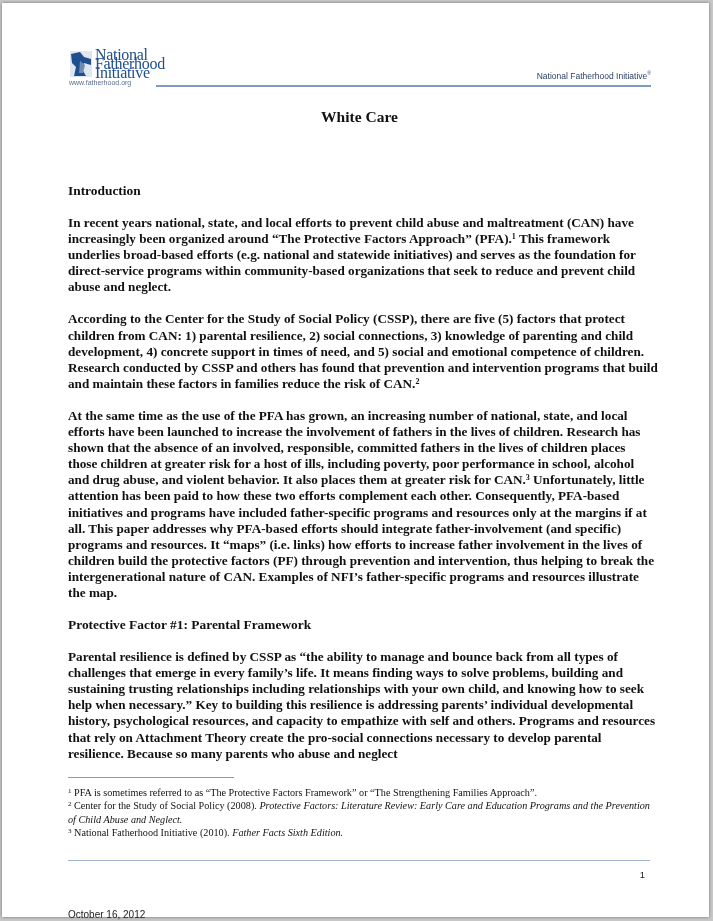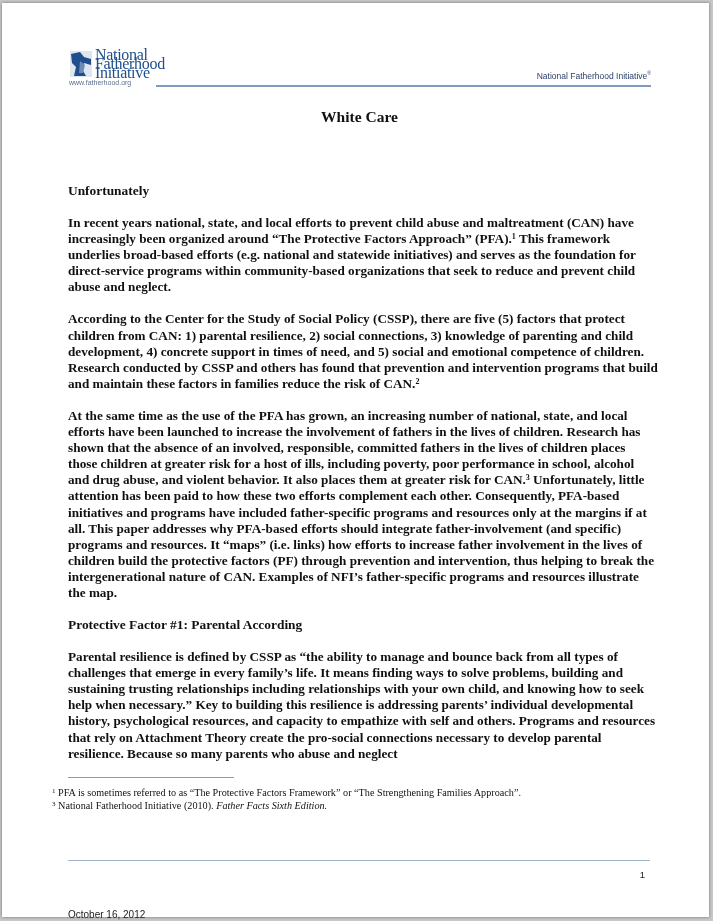--- a/index.html
+++ b/index.html
@@ -55,21 +55,21 @@
   }
   .content h2 {
     font-size: 13.4px; font-weight: bold; margin: 0 0 16px 0; line-height: 16px;
   }
   .content p { margin: 0 0 16px 0; font-weight: bold; }
   .content sup { font-size: 8px; vertical-align: 4px; line-height: 0; }
   .fn-rule {
     position: absolute; left: 66px; top: 774px; width: 166px; height: 1px; background: #999;
   }
   .footnotes {
-    position: absolute; left: 50px; top: 783px; width: 590px;
+    position: absolute; left: 66px; top: 783px; width: 590px;
     font-size: 10.2px; line-height: 13.4px;
   }
   .footnotes sup { font-size: 7px; vertical-align: 3px; line-height: 0; }
   .footer-rule {
     position: absolute; left: 66px; top: 857px; width: 582px; height: 1px; background: #9fb3cc;
   }
   .footer-date {
     position: absolute; left: 66px; top: 906px;
     font-family: "Liberation Sans", sans-serif; font-size: 10px; color: #222;
   }
@@ -99,30 +99,31 @@
     </div>
     <div class="header-org"><span>National Fatherhood Initiative</span><sup>®</sup></div>
     <div class="header-rule"></div>
   </div>
 
   <div class="title">
     <div>White Care</div>
   </div>
 
   <div class="content">
-    <h2>Unfortunately</h2>
+    <h2>Introduction</h2>
     <p><span>In recent years national, state, and local efforts to prevent child abuse and maltreatment (CAN) have increasingly been organized around “The Protective Factors Approach” (PFA).</span><sup>1</sup><span> This framework underlies broad-based efforts (e.g. national and statewide initiatives) and serves as the foundation for direct-service programs within community-based organizations that seek to reduce and prevent child abuse and neglect.</span></p>
     <p><span>According to the Center for the Study of Social Policy (CSSP), there are five (5) factors that protect children from CAN: 1) parental resilience, 2) social connections, 3) knowledge of parenting and child development, 4) concrete support in times of need, and 5) social and emotional competence of children. Research conducted by CSSP and others has found that prevention and intervention programs that build and maintain these factors in families reduce the risk of CAN.</span><sup>2</sup></p>
     <p><span>At the same time as the use of the PFA has grown, an increasing number of national, state, and local efforts have been launched to increase the involvement of fathers in the lives of children. Research has shown that the absence of an involved, responsible, committed fathers in the lives of children places those children at greater risk for a host of ills, including poverty, poor performance in school, alcohol and drug abuse, and violent behavior. It also places them at greater risk for CAN.</span><sup>3</sup><span>  Unfortunately, little attention has been paid to how these two efforts complement each other. Consequently, PFA-based initiatives and programs have included father-specific programs and resources only at the margins if at all. This paper addresses why PFA-based efforts should integrate father-involvement (and specific) programs and resources. It “maps” (i.e. links) how efforts to increase father involvement in the lives of children build the protective factors (PF) through prevention and intervention, thus helping to break the intergenerational nature of CAN. Examples of NFI’s father-specific programs and resources illustrate the map.</span></p>
-    <h2>Protective Factor #1: Parental According</h2>
+    <h2>Protective Factor #1: Parental Framework</h2>
     <p><span>Parental resilience is defined by CSSP as “the ability to manage and bounce back from all types of challenges that emerge in every family’s life. It means finding ways to solve problems, building and sustaining trusting relationships including relationships with your own child, and knowing how to seek help when necessary.” Key to building this resilience is addressing parents’ individual developmental history, psychological resources, and capacity to empathize with self and others. Programs and resources that rely on Attachment Theory create the pro-social connections necessary to develop parental resilience. Because so many parents who abuse and neglect</span></p>
   </div>
 
   <div class="fn-rule"></div>
   <div class="footnotes">
     <div><sup>1</sup><span> PFA is sometimes referred to as “The Protective Factors Framework” or “The Strengthening Families Approach”.</span></div>
+    <div><sup>2</sup><span> Center for the Study of Social Policy (2008). </span><i>Protective Factors: Literature Review: Early Care and Education Programs and the Prevention of Child Abuse and Neglect.</i></div>
     <div><sup>3</sup><span> National Fatherhood Initiative (2010).  </span><i>Father Facts Sixth Edition.</i></div>
   </div>
 
   <div class="footer-rule"></div>
   <div class="footer-date">October 16, 2012</div>
   <div class="footer-page">1</div>
 </div>
 
 </body></html>

